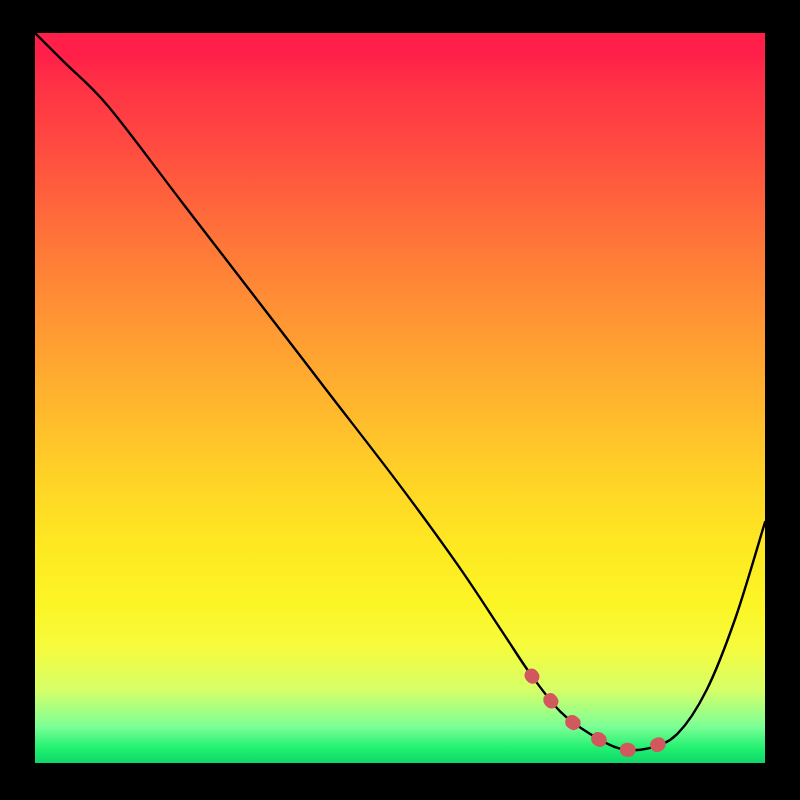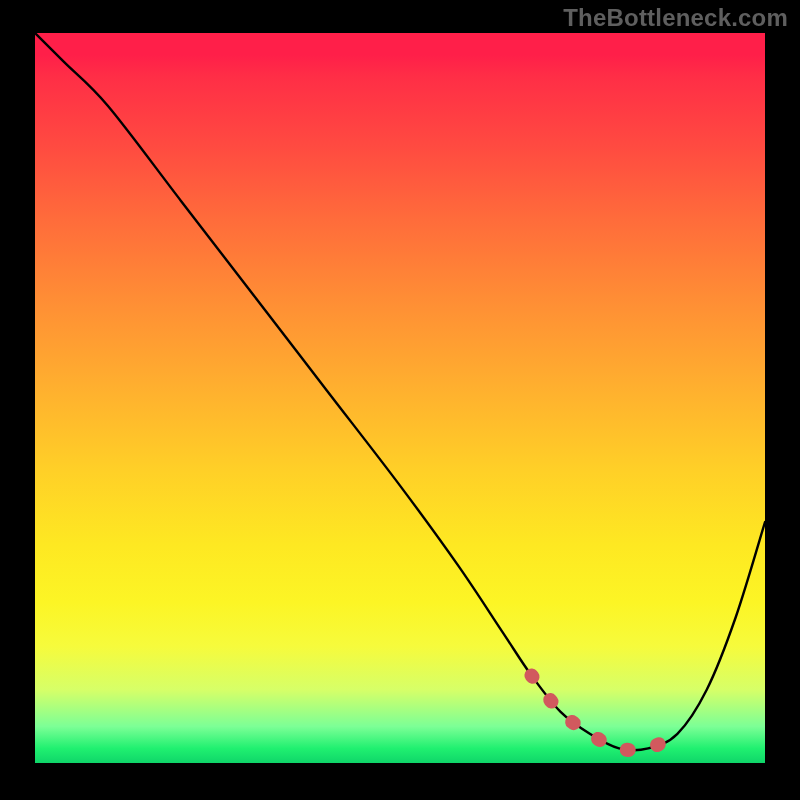--- a/index.html
+++ b/index.html
@@ -67,21 +67,20 @@
     fill: none;
     stroke: #d1595e;
     stroke-width: 14;
     stroke-linecap: round;
     stroke-dasharray: 2 29;
   }
 </style>
 </head>
 <body>
 <div class="frame">
-  <div class="watermark">TheBottleneck.com</div>
 
   <div class="plot">
     <div class="gradient"></div>
     <svg class="lines" viewBox="0 0 730 730" preserveAspectRatio="none">
       <path id="curve-path" class="curve" d="M 0 0 C 4.866666666666666 4.866666666666674 17.03333333333333 17.03333333333338 29.2 29.200000000000045 C 41.36666666666667 41.36666666666671 53.53333333333333 49.88333333333334 73 73 C 92.46666666666667 96.11666666666666 121.66666666666667 136.26666666666665 146 167.89999999999998 C 170.33333333333334 199.5333333333333 194.66666666666666 231.16666666666669 219 262.8 C 243.33333333333334 294.43333333333334 267.6666666666667 326.06666666666666 292 357.7 C 316.3333333333333 389.3333333333333 343.1 423.40000000000003 365 452.6 C 386.9 481.8 406.3666666666667 508.56666666666666 423.4 532.9 C 440.4333333333333 557.2333333333333 455.0333333333333 580.35 467.2 598.6 C 479.3666666666667 616.85 486.6666666666667 629.0166666666667 496.40000000000003 642.4 C 506.1333333333334 655.7833333333333 515.8666666666667 669.1666666666666 525.6 678.9 C 535.3333333333334 688.6333333333333 545.0666666666666 694.7166666666666 554.8 700.8 C 564.5333333333333 706.8833333333333 574.2666666666667 712.9666666666667 584 715.4 C 593.7333333333333 717.8333333333333 603.4666666666666 717.8333333333333 613.1999999999999 715.4 C 622.9333333333333 712.9666666666667 632.6666666666666 710.5333333333333 642.4 700.8 C 652.1333333333333 691.0666666666666 661.8666666666667 676.4666666666667 671.6 657 C 681.3333333333334 637.5333333333333 691.0666666666666 611.9833333333333 700.8 584 C 710.5333333333333 556.0166666666667 725.1333333333333 504.9166666666667 730 489.1"></path>
       <path id="dash-path" class="dash" d="M 496.40000000000003 642.4 C 501.2666666666667 648.4833333333333 515.8666666666667 669.1666666666666 525.6 678.9 C 535.3333333333334 688.6333333333333 545.0666666666666 694.7166666666666 554.8 700.8 C 564.5333333333333 706.8833333333333 574.2666666666667 712.9666666666667 584 715.4 C 593.7333333333333 717.8333333333333 603.4666666666666 717.8333333333333 613.1999999999999 715.4 C 622.9333333333333 712.9666666666667 637.5333333333333 703.2333333333333 642.4 700.8"></path>
     </svg>
   </div>
 </div>
 

